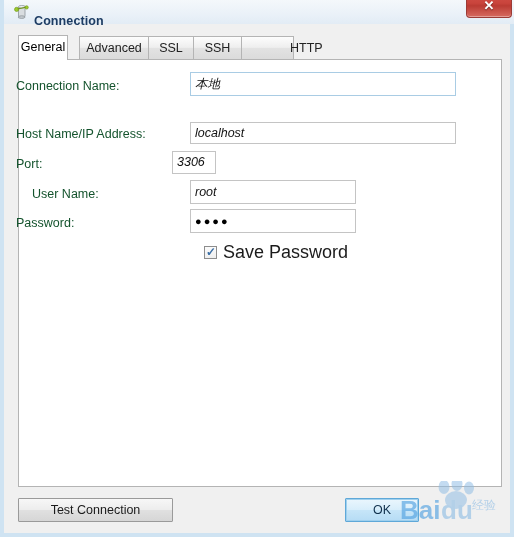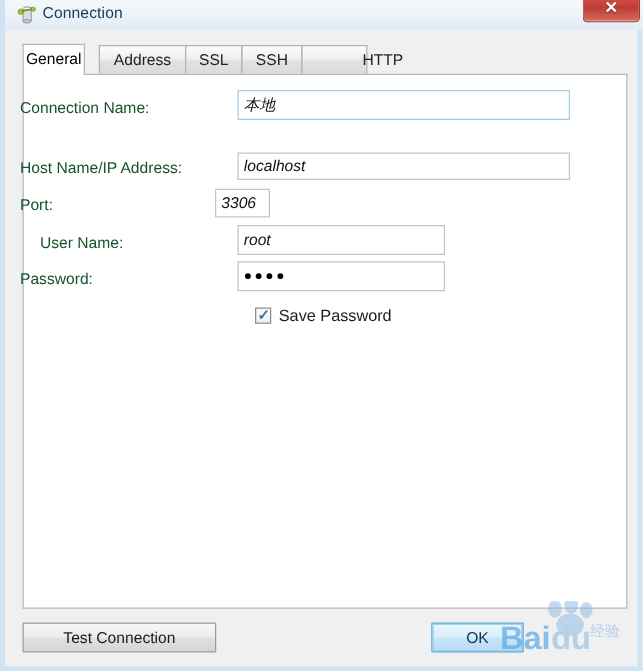--- a/index.html
+++ b/index.html
@@ -36,25 +36,26 @@
     height: 24px;
     background: linear-gradient(to bottom, #f4f8fb 0%, #eaf1f8 60%, #e2ecf5 100%);
   }
   #title-icon {
     position: absolute;
     left: 9px; top: 3px;
     width: 18px; height: 18px;
   }
   #title-text {
     position: absolute;
-    left: 30px; top: 3px;
+    left: 30px; top: 14px;
     font-size: 12.5px;
     color: #1d3c63;
     letter-spacing: .1px;
     white-space: nowrap;
+    font-weight: bold;
   }
   #close-button {
     position: absolute;
     left: 462px; top: -8px;
     width: 44px; height: 25px;
     border: 1px solid #9c3b36;
     border-top: none;
     border-radius: 0 0 4px 4px;
     background: linear-gradient(to bottom, #d4534a 0%, #c9443c 45%, #bb3b33 55%, #d66a60 100%);
     box-shadow: inset 0 -1px 0 rgba(255,255,255,.35);
@@ -162,21 +163,21 @@
   #savepw-box .check {
     position: absolute;
     left: 1px; top: -3px;
     font-size: 12px;
     line-height: 16px;
     color: #3a6ea5;
     font-weight: bold;
   }
   #savepw-label {
     margin-left: 6px;
-    font-size: 13px;
+    font-size: 18px;
     color: #1b1b1b;
     white-space: nowrap;
   }
 
   
   .btn {
     position: absolute;
     box-sizing: border-box;
     border: 1px solid #9a9a9a;
     background: linear-gradient(to bottom, #f7f7f7 0%, #ededed 48%, #e0e0e0 52%, #d6d6d6 100%);
@@ -227,21 +228,21 @@
 
     <span id="title-text">Connection</span>
 
     <div id="close-button">
       <span class="x">✕</span>
     </div>
   </div>
 
   <div id="tabstrip">
       <div class="tab active" style="left: 0px; width: 50px; top: -1px;"><span>General</span></div>
-      <div class="tab" style="left: 61px; width: 70px;"><span>Address</span></div>
+      <div class="tab" style="left: 61px; width: 70px;"><span>Advanced</span></div>
       <div class="tab" style="left: 130px; width: 46px;"><span>SSL</span></div>
       <div class="tab" style="left: 175px; width: 49px;"><span>SSH</span></div>
       <div class="tab" style="left: 223px; width: 53px; padding-left: 48px;"><span>HTTP</span></div>
     </div>
 
   <div id="panel"></div>
 
   <div id="form-layer">
       <div class="lbl" style="left: 12px; top: 79px;">Connection Name:</div>
       <div class="field focused" style="left: 186px; top: 72px; width: 266px; height: 24px;">

